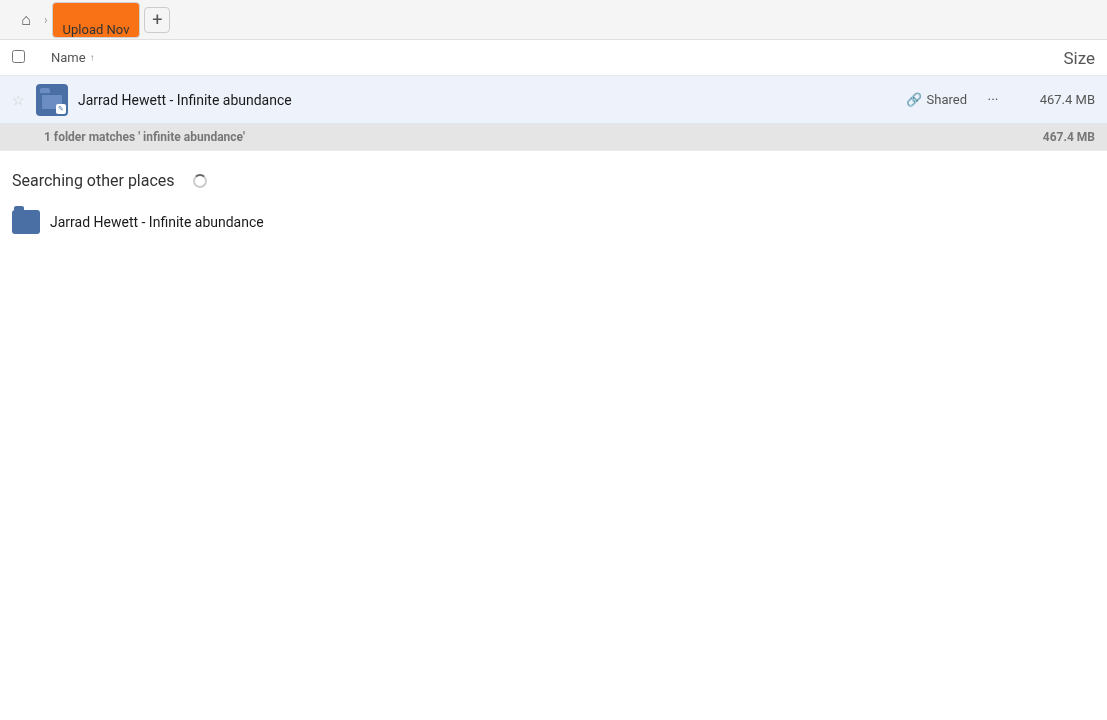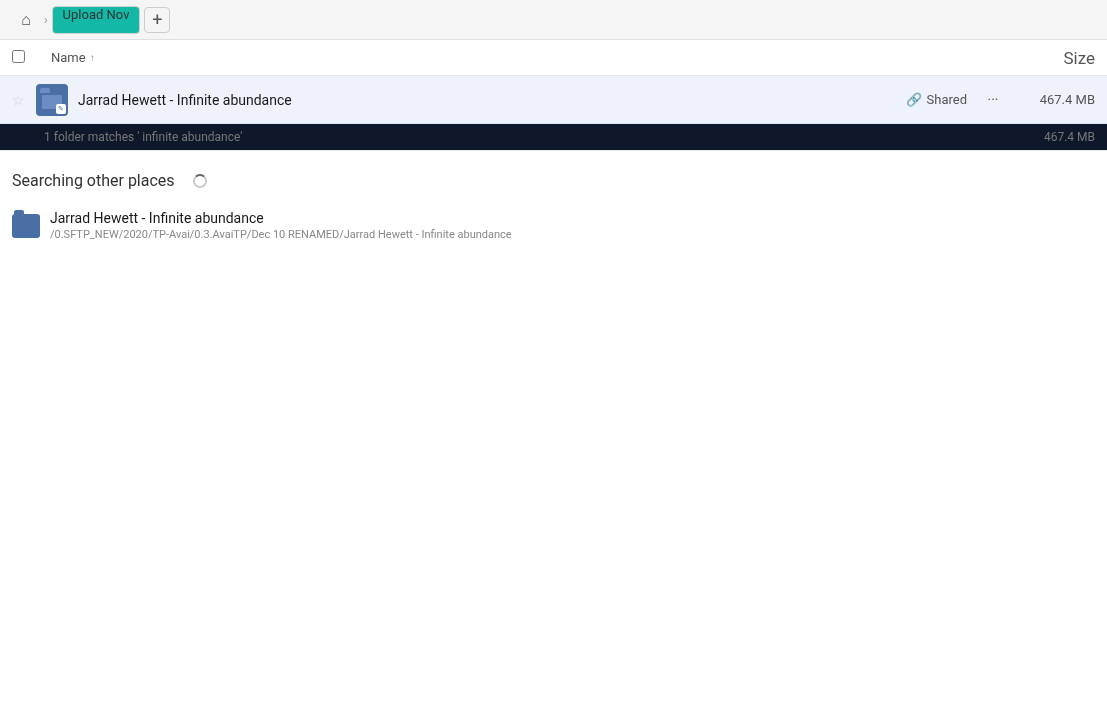--- a/index.html
+++ b/index.html
@@ -36,24 +36,24 @@
       font-size: 16px;
     }
 
     .breadcrumb-arrow {
       color: #999;
       font-size: 12px;
     }
 
     .tab-item {
       display: flex;
-      align-items: flex-start;
-      height: 28px;
+      align-items: flex-end;
+      height: 36px;
       padding: 0 10px;
-      background: #14b8a6;
+      background: #f97316;
       border: 1px solid #d0d0d0;
       border-radius: 4px;
       font-size: 13px;
       cursor: pointer;
       color: #333;
     }
 
     .new-tab-btn {
       display: flex;
       align-items: center;
@@ -201,21 +201,22 @@
       text-align: right;
     }
 
     
     .summary-row {
       display: flex;
       align-items: center;
       justify-content: space-between;
       padding: 6px 12px 6px 44px;
       border-bottom: 1px solid #e8e8e8;
-      background: #0f172a;
+      background: #e5e5e5;
+      font-weight: bold;
     }
     .summary-text {
       font-size: 12px;
       color: #777;
     }
     .summary-size {
       font-size: 12px;
       color: #777;
     }
 
@@ -338,16 +339,15 @@
 <div class="section-header">
   <span class="section-title">Searching other places</span>
   <div class="spinner"></div>
 </div>
 
 <div id="other-results-container">
     <div class="other-result-row">
       <div class="folder-icon-dark"></div>
       <div class="other-result-info">
         <span class="other-result-name">Jarrad Hewett - Infinite abundance</span>
-        <span class="other-result-path">/0.SFTP_NEW/2020/TP-Avai/0.3.AvaiTP/Dec 10 RENAMED/Jarrad Hewett - Infinite abundance</span>
       </div>
     </div>
   </div>
 
 </body></html>

